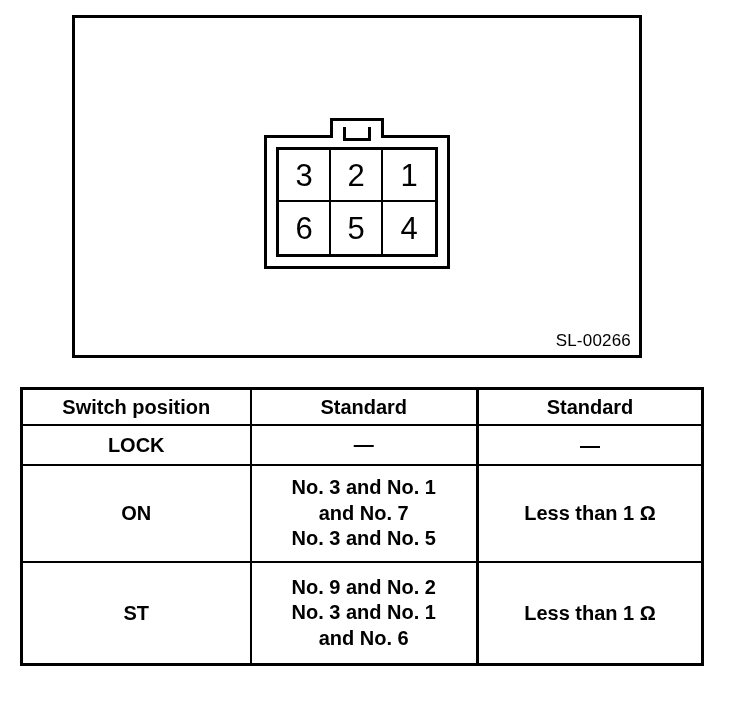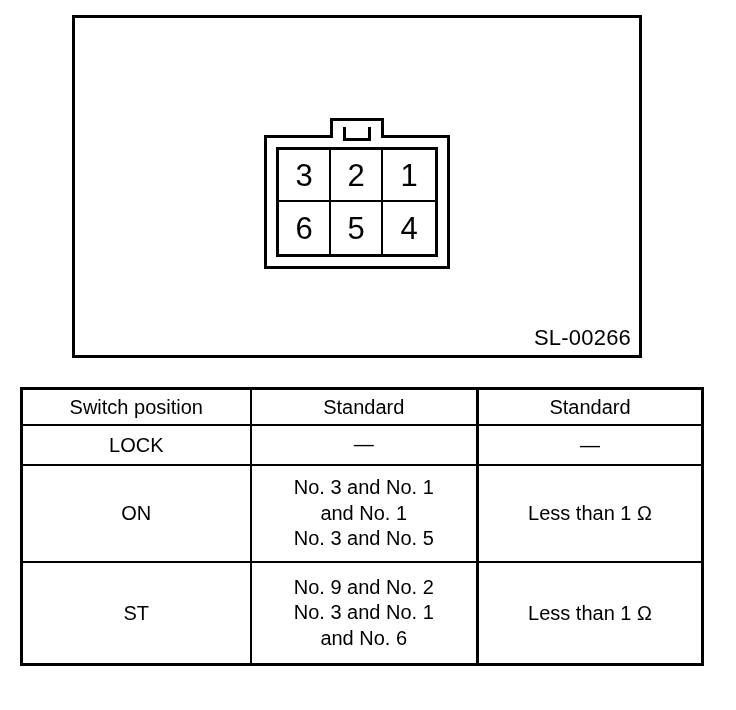--- a/index.html
+++ b/index.html
@@ -96,21 +96,21 @@
     font-family: "Liberation Sans", sans-serif;
   }
   .pin-cell.col-last { border-right: none; }
   .pin-cell.row-last { border-bottom: none; }
 
   
   #figure-id {
     position: absolute;
     right: 8px;
     bottom: 4px;
-    font-size: 22px;
+    font-size: 17px;
     letter-spacing: 0.2px;
   }
 
   
   #spec-table {
     position: absolute;
     left: 20px;
     top: 387px;
     width: 681px;
     border-collapse: collapse;
@@ -118,21 +118,21 @@
   }
   #spec-table col.c1 { width: 229px; }
   #spec-table col.c2 { width: 227px; }
   #spec-table col.c3 { width: 225px; }
 
   #spec-table td,
   #spec-table th {
     border: 2px solid #000;
     text-align: center;
     vertical-align: middle;
-    font-weight: normal;
+    font-weight: bold;
     font-size: 20px;
     font-family: "Liberation Sans", sans-serif;
     padding: 4px 2px;
     background: #fff;
   }
   
   #spec-table { border: 3px solid #000; }
   #spec-table td.heavy-left,
   #spec-table th.heavy-left { border-left-width: 3px; }
 
@@ -189,21 +189,21 @@
       <td>LOCK</td>
       <td class="multiline">
           <div>—</div>
         </td>
       <td class="heavy-left">—</td>
     </tr>
     <tr class="row-3">
       <td>ON</td>
       <td class="multiline">
           <div>No. 3 and No. 1</div>
-          <div>and No. 1</div>
+          <div>and No. 7</div>
           <div>No. 3 and No. 5</div>
         </td>
       <td class="heavy-left">Less than 1 Ω</td>
     </tr>
     <tr class="row-4">
       <td>ST</td>
       <td class="multiline">
           <div>No. 9 and No. 2</div>
           <div>No. 3 and No. 1</div>
           <div>and No. 6</div>

